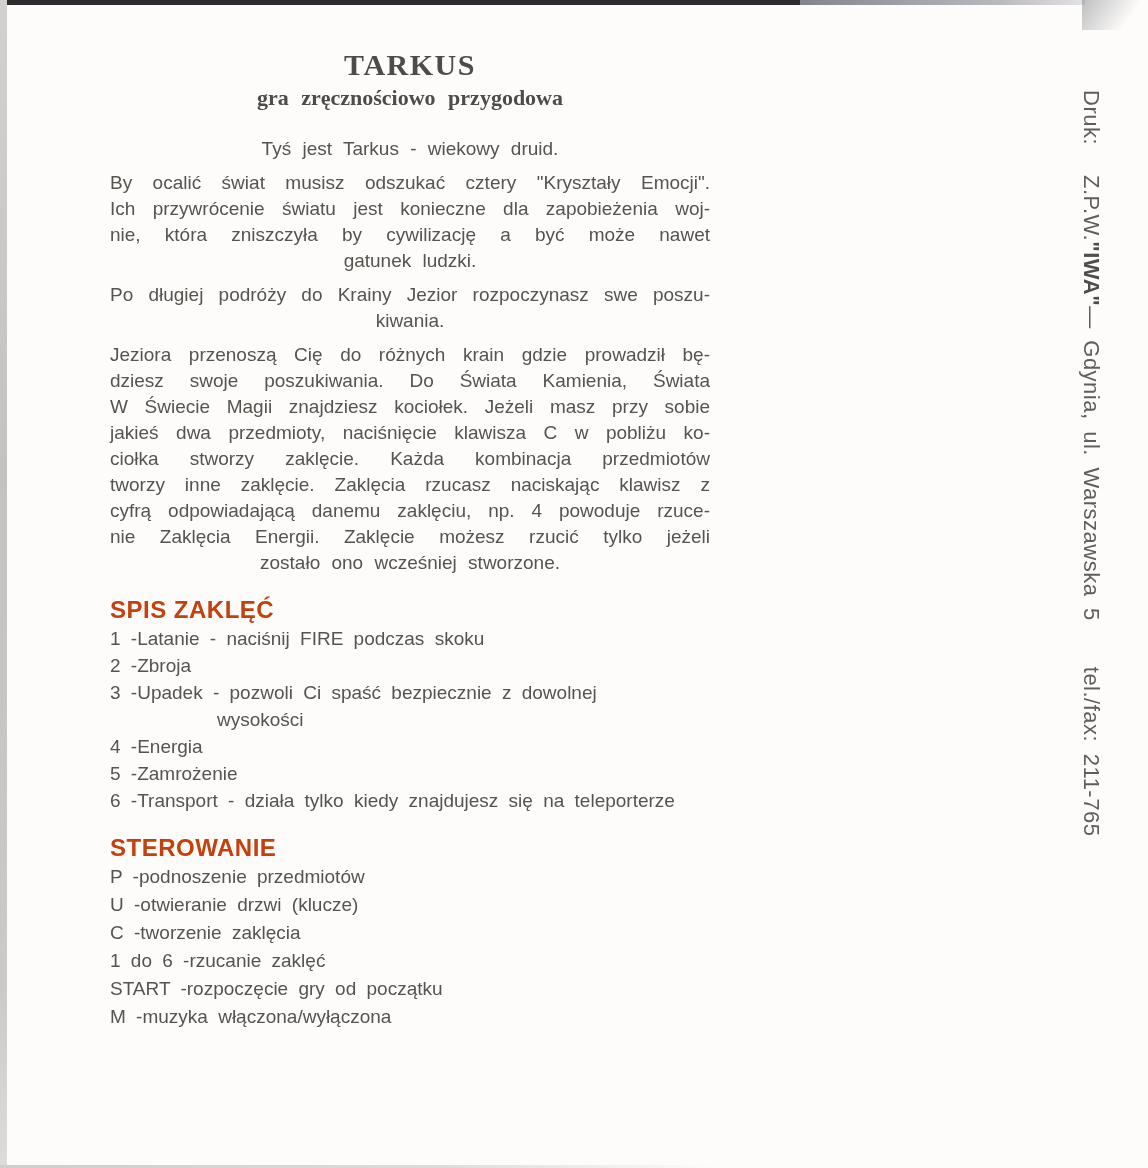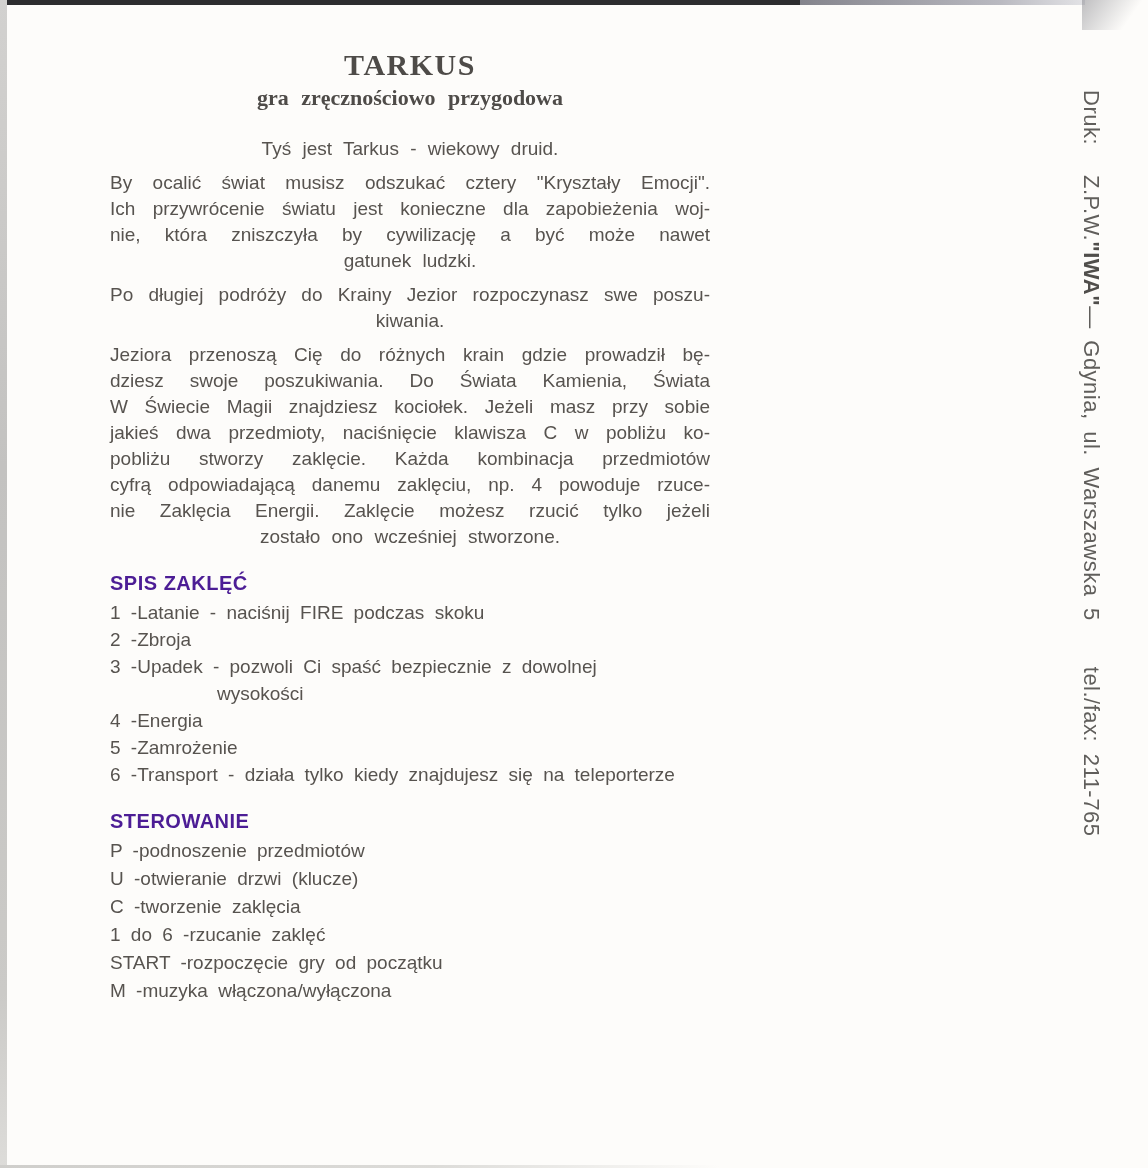--- a/index.html
+++ b/index.html
@@ -35,21 +35,21 @@
     font-size:22px; word-spacing:7px; color:#4e4b48; line-height:28px; margin-top:2px;
   }
 
   .story { margin-top:24px; }
   .para + .para { margin-top:8px; }
   .line { line-height:26px; font-size:19px; word-spacing:6px; white-space:nowrap;text-align:center; }
   .line.just { text-align:justify; text-align-last:justify; word-spacing:normal; white-space:normal; }
 
   .section { margin-top:20px; }
   .section-heading {
-    font-weight:bold; font-size:20px; letter-spacing:0.5px; color:#4c1d95;
+    font-weight:bold; font-size:24px; letter-spacing:0.5px; color:#c2410c;
     line-height:27px; margin-bottom:2px;
   }
   .item { font-size:19px; line-height:27px; word-spacing:5px; white-space:nowrap; }
   .item.indent { padding-left:107px; }
   .controls .item { line-height:28px; }
 
   
   .imprint {
     position:absolute; left:1104px; top:90px;
     transform-origin:0 0; transform:rotate(90deg);
@@ -86,21 +86,22 @@
       </div>
       <div class="para">
         <div class="line just">Po długiej podróży do Krainy Jezior rozpoczynasz swe poszu-</div>
         <div class="line">kiwania.</div>
       </div>
       <div class="para">
         <div class="line just">Jeziora przenoszą Cię do różnych krain gdzie prowadził bę-</div>
         <div class="line just">dziesz swoje poszukiwania. Do Świata Kamienia, Świata</div>
         <div class="line just">W Świecie Magii znajdziesz kociołek. Jeżeli masz przy sobie</div>
         <div class="line just">jakieś dwa przedmioty, naciśnięcie klawisza C w pobliżu ko-</div>
-        <div class="line just">pobliżu stworzy zaklęcie. Każda kombinacja przedmiotów</div>
+        <div class="line just">ciołka stworzy zaklęcie. Każda kombinacja przedmiotów</div>
+        <div class="line just">tworzy inne zaklęcie. Zaklęcia rzucasz naciskając klawisz z</div>
         <div class="line just">cyfrą odpowiadającą danemu zaklęciu, np. 4 powoduje rzuce-</div>
         <div class="line just">nie Zaklęcia Energii. Zaklęcie możesz rzucić tylko jeżeli</div>
         <div class="line">zostało ono wcześniej stworzone.</div>
       </div>
     </div>
 
   <div class="section spells">
     <div class="section-heading">SPIS ZAKLĘĆ</div>
     <div>
         <div class="item">1 -Latanie - naciśnij FIRE podczas skoku</div>

